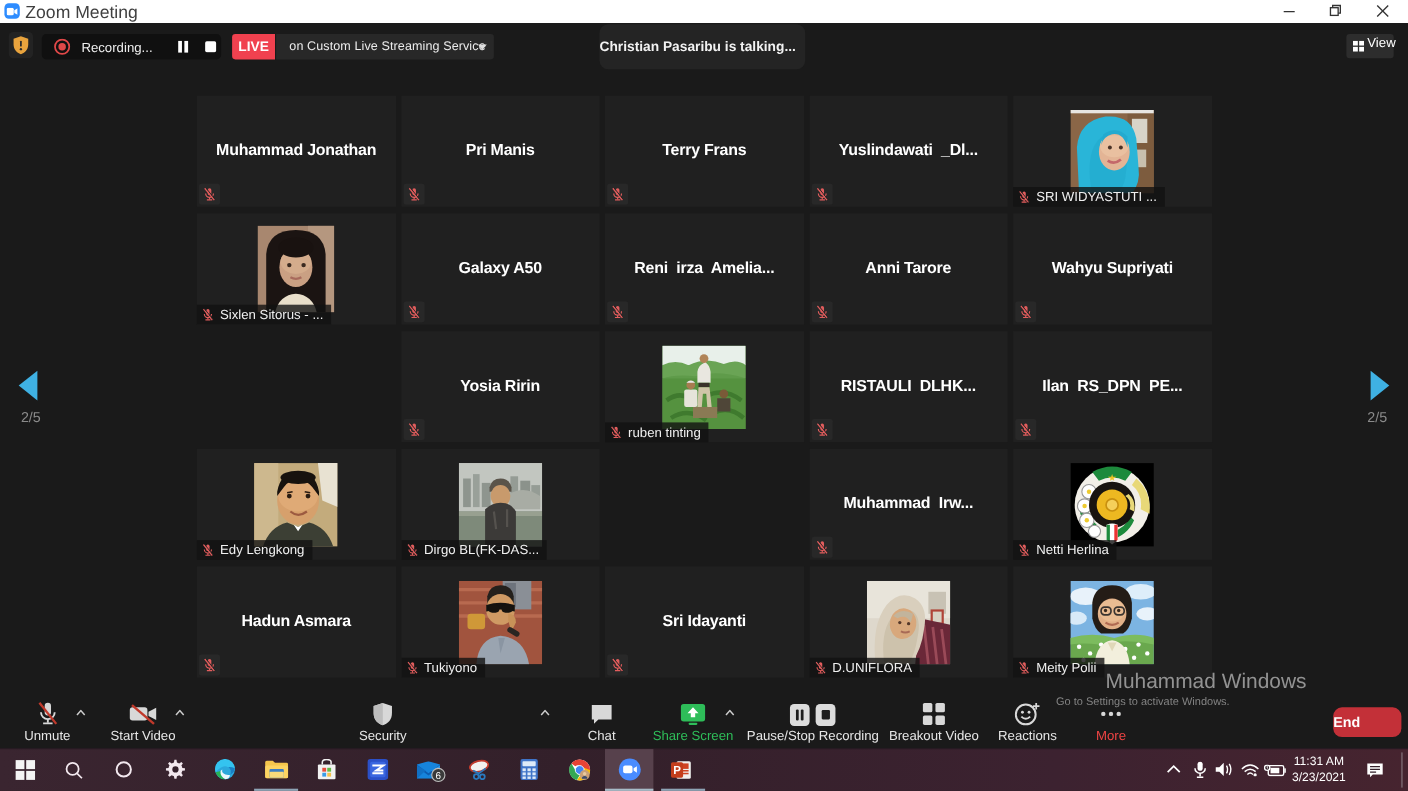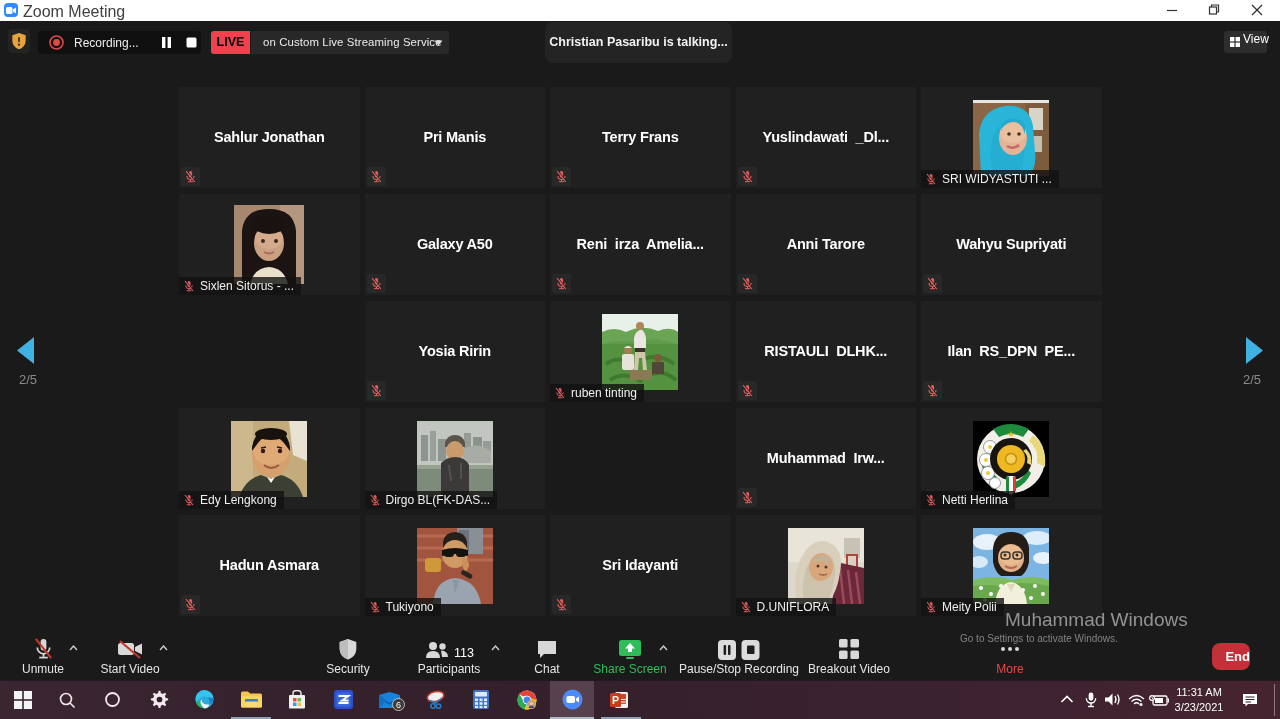--- a/index.html
+++ b/index.html
@@ -7,38 +7,38 @@
 
 #titlebar{position:absolute;left:0;top:0;width:1280px;height:21px;background:#fff}
 #titlebar .logo{position:absolute;left:4px;top:3px;width:14px;height:14px;border-radius:4px;background:#2d8cff}
 #titlebar .logo svg{position:absolute;left:2px;top:3.5px}
 #titlebar .ttext{position:absolute;left:23px;top:3px;font-size:16px;color:#404040}
 
 #win{position:absolute;left:0;top:21px;width:1280px;height:659px;background:#1a1a1a}
 
 .shieldbg{position:absolute;left:8px;top:29px;width:22px;height:24px;background:#232323;border-radius:4px}
 .recbox{position:absolute;left:38px;top:31px;width:163px;height:23px;background:#101010;border-radius:4px}
-.livebadge{position:absolute;left:211px;top:31px;width:39px;height:23px;background:#f0414f;border-radius:3px 0 0 3px;color:#000000;font-weight:bold;font-size:12.5px;text-align:center;line-height:23px}
+.livebadge{position:absolute;left:211px;top:31px;width:39px;height:23px;background:#f0414f;border-radius:3px 0 0 3px;color:#ffffff;font-weight:bold;font-size:12.5px;text-align:center;line-height:23px}
 .streambox{position:absolute;left:251px;top:31px;width:198px;height:23px;background:#282828;border-radius:0 3px 3px 0;color:#ececec;font-size:11.4px;line-height:23px;padding-left:12px;white-space:nowrap;letter-spacing:0.1px}
-.talkbox{position:absolute;left:545px;top:22px;width:187px;height:41px;background:#242424;border-radius:8px;color:#f2f2f2;font-size:12.5px;font-weight:bold;text-align:center;line-height:41px}
+.talkbox{position:absolute;left:545px;top:22px;width:187px;height:41px;background:#242424;border-radius:8px;color:#f2f2f2;font-size:12.5px;font-weight:bold;text-align:left;line-height:41px}
 .viewbtn{position:absolute;left:1224px;top:31px;width:43px;height:22px;background:#2d2d2d;border-radius:3px;color:#fff;font-size:12px}
 
 .tile{position:absolute;width:180.5px;height:101px;background:#202020}
 .tname{position:absolute;left:0;right:0;top:42px;text-align:center;color:#fff;font-weight:bold;font-size:14.5px;letter-spacing:-0.2px;white-space:nowrap}
 .micbox{position:absolute;left:2px;bottom:2px;width:19px;height:19px;background:#282828;border-radius:2px;display:flex;align-items:center;justify-content:center}
 .photo{position:absolute;overflow:hidden}
 .strip{position:absolute;left:0;bottom:0;height:18px;background:rgba(18,18,18,0.8);display:inline-flex;align-items:center;gap:5px;padding:0 7px 0 4px;color:#f0f0f0;font-size:12px;white-space:nowrap;max-width:176px}
 
 .arrow{position:absolute}
 .pagenum{position:absolute;color:#8a8a8a;font-size:13px}
 
 .tbitem{position:absolute;text-align:center;color:#e6e6e6;font-size:12px;white-space:nowrap}
 .tbicon{height:24px;display:flex;align-items:flex-end;justify-content:center}
 .tblabel{margin-top:2px}
-.endbtn{position:absolute;left:1212px;top:643px;width:38px;height:27px;background:#c33038;border-radius:8px;color:#fff;font-weight:bold;font-size:13px;text-align:right;line-height:27px}
+.endbtn{position:absolute;left:1212px;top:643px;width:62px;height:27px;background:#c33038;border-radius:8px;color:#fff;font-weight:bold;font-size:13px;text-align:left;line-height:27px}
 .wm1{position:absolute;left:1005px;top:609px;font-size:19px;color:rgba(168,168,168,0.85);pointer-events:none}
 .wm2{position:absolute;left:960px;top:633px;font-size:10px;color:rgba(158,158,158,0.8);pointer-events:none}
 
 #taskbar{position:absolute;left:0;top:680px;width:1280px;height:39px;background:linear-gradient(90deg,#3a2530 0%,#33202a 40%,#3c2230 75%,#46242f 100%);border-top:1px solid #261a22}
 .tbi{position:absolute;top:0;width:24px;height:39px;display:flex;align-items:center;justify-content:center}
 .zoomhl{position:absolute;left:550px;top:681px;width:44px;height:38px;background:#57414c}
 .underline{position:absolute;top:717px;height:2px;background:#8ea4b5}
 .tray{position:absolute;color:#fff}
 .clock{position:absolute;left:1168px;top:685px;width:62px;text-align:center;color:#fff;font-size:11px;line-height:14.5px}
 </style></head><body>
@@ -89,21 +89,21 @@
         <g fill="#fff">
           <rect x="0" y="0" width="4.4" height="4.4"></rect>
           <rect x="5.6" y="0" width="4.4" height="4.4"></rect>
           <rect x="0" y="5.6" width="4.4" height="4.4"></rect>
           <rect x="5.6" y="5.6" width="4.4" height="4.4"></rect>
         </g>
       </svg>
       <span class="abs" style="left:19px;top:1px">View</span>
     </div>
 <div class="tile" style="left:179px;top:86.5px">
-      <div class="tname">Sahlur Jonathan</div>
+      <div class="tname">Muhammad Jonathan</div>
       <div class="micbox">
         <svg width="13" height="13" viewBox="0 0 24 24">
           <g fill="#e25d5d" stroke="#e25d5d">
             <rect x="9" y="2" width="6" height="12" rx="3" stroke="none"></rect>
             <path d="M5.5 11a6.5 6.5 0 0 0 13 0" fill="none" stroke-width="2"></path>
             <line x1="12" y1="17.5" x2="12" y2="21" stroke-width="2"></line>
             <line x1="7.5" y1="21.5" x2="16.5" y2="21.5" stroke-width="2"></line>
           </g>
           <line x1="4" y1="2" x2="20" y2="22" stroke="#e25d5d" stroke-width="2.4"></line>
           <line x1="5.5" y1="1" x2="21.5" y2="21" stroke="#242424" stroke-width="1.6"></line>
@@ -640,32 +640,20 @@
 <div class="tbitem" style="left:273.0px;top:636px;width:150px">
       <div class="tbicon">
         <svg width="20" height="22" viewBox="0 0 24 26">
           <path d="M12 1 L22 4.5 V12 C22 19 18 23.5 12 25.5 C6 23.5 2 19 2 12 V4.5 Z" fill="#d8d8d8"></path>
           <path d="M12 1 L12 25.5 C6 23.5 2 19 2 12 V4.5 Z" fill="#bdbdbd"></path>
           <path d="M12 8 L12 18 M8 13 L16 13" stroke="#5a5a5a" stroke-width="0"></path>
         </svg>
       </div>
       <div class="tblabel" style="color:#e6e6e6">Security</div>
     </div>
-<div class="tbitem" style="left:374.0px;top:636px;width:150px">
-      <div class="tbicon">
-        <svg width="26" height="21" viewBox="0 0 26 21">
-          <circle cx="9" cy="7" r="4" fill="#d8d8d8"></circle>
-          <path d="M2 19 Q2 12 9 12 Q16 12 16 19 Z" fill="#d8d8d8"></path>
-          <circle cx="18.5" cy="7.5" r="3.2" fill="#d8d8d8"></circle>
-          <path d="M17 11.5 Q24 12 24 18 L18 18" fill="#d8d8d8"></path>
-        </svg>
-        <span style="font-size:12.5px;color:#fff;margin:4px 0 0 4px">113</span>
-      </div>
-      <div class="tblabel" style="color:#e6e6e6">Participants</div>
-    </div>
 <svg class="abs" style="left:491px;top:645px" width="9" height="6" viewBox="0 0 9 6">
       <path d="M1 5 L4.5 1 L8 5" fill="none" stroke="#ccc" stroke-width="1.4"></path>
     </svg>
 <div class="tbitem" style="left:472.0px;top:636px;width:150px">
       <div class="tbicon">
         <svg width="22" height="21" viewBox="0 0 22 21">
           <path d="M2 2 H20 V15 H8 L4 19 V15 H2 Z" fill="#d8d8d8"></path>
         </svg>
       </div>
       <div class="tblabel" style="color:#e6e6e6">Chat</div>
@@ -700,20 +688,32 @@
         <svg width="22" height="22" viewBox="0 0 22 22">
           <g fill="#d8d8d8">
             <rect x="1" y="1" width="8.6" height="8.6" rx="1.5"></rect>
             <rect x="12.4" y="1" width="8.6" height="8.6" rx="1.5"></rect>
             <rect x="1" y="12.4" width="8.6" height="8.6" rx="1.5"></rect>
             <rect x="12.4" y="12.4" width="8.6" height="8.6" rx="1.5"></rect>
           </g>
         </svg>
       </div>
       <div class="tblabel" style="color:#e6e6e6">Breakout Video</div>
+    </div>
+<div class="tbitem" style="left:859.0px;top:636px;width:150px">
+      <div class="tbicon">
+        <svg width="24" height="22" viewBox="0 0 24 22">
+          <circle cx="10.5" cy="11.5" r="9" fill="none" stroke="#d8d8d8" stroke-width="1.8"></circle>
+          <circle cx="7.5" cy="9.5" r="1.3" fill="#d8d8d8"></circle>
+          <circle cx="13.5" cy="9.5" r="1.3" fill="#d8d8d8"></circle>
+          <path d="M6.5 13.5 Q10.5 17.5 14.5 13.5" fill="none" stroke="#d8d8d8" stroke-width="1.8"></path>
+          <path d="M20 1 V7 M17 4 H23" stroke="#d8d8d8" stroke-width="1.6"></path>
+        </svg>
+      </div>
+      <div class="tblabel" style="color:#e6e6e6">Reactions</div>
     </div>
 <div class="tbitem" style="left:935.0px;top:636px;width:150px">
       <div class="tbicon">
         <svg width="20" height="22" viewBox="0 0 20 22">
           <g fill="#d8d8d8">
             <circle cx="3" cy="11" r="2"></circle>
             <circle cx="10" cy="11" r="2"></circle>
             <circle cx="17" cy="11" r="2"></circle>
           </g>
         </svg>

